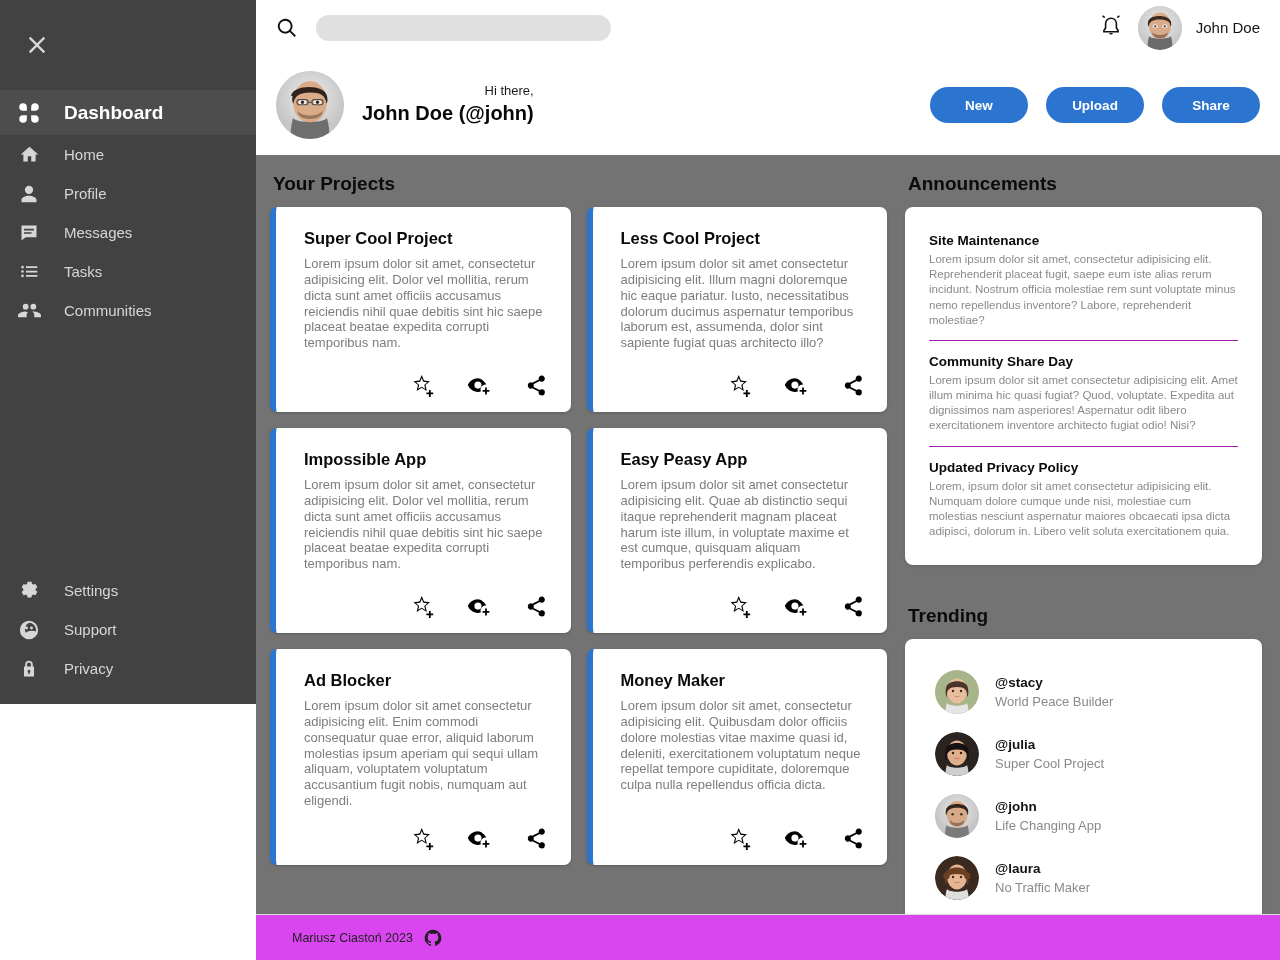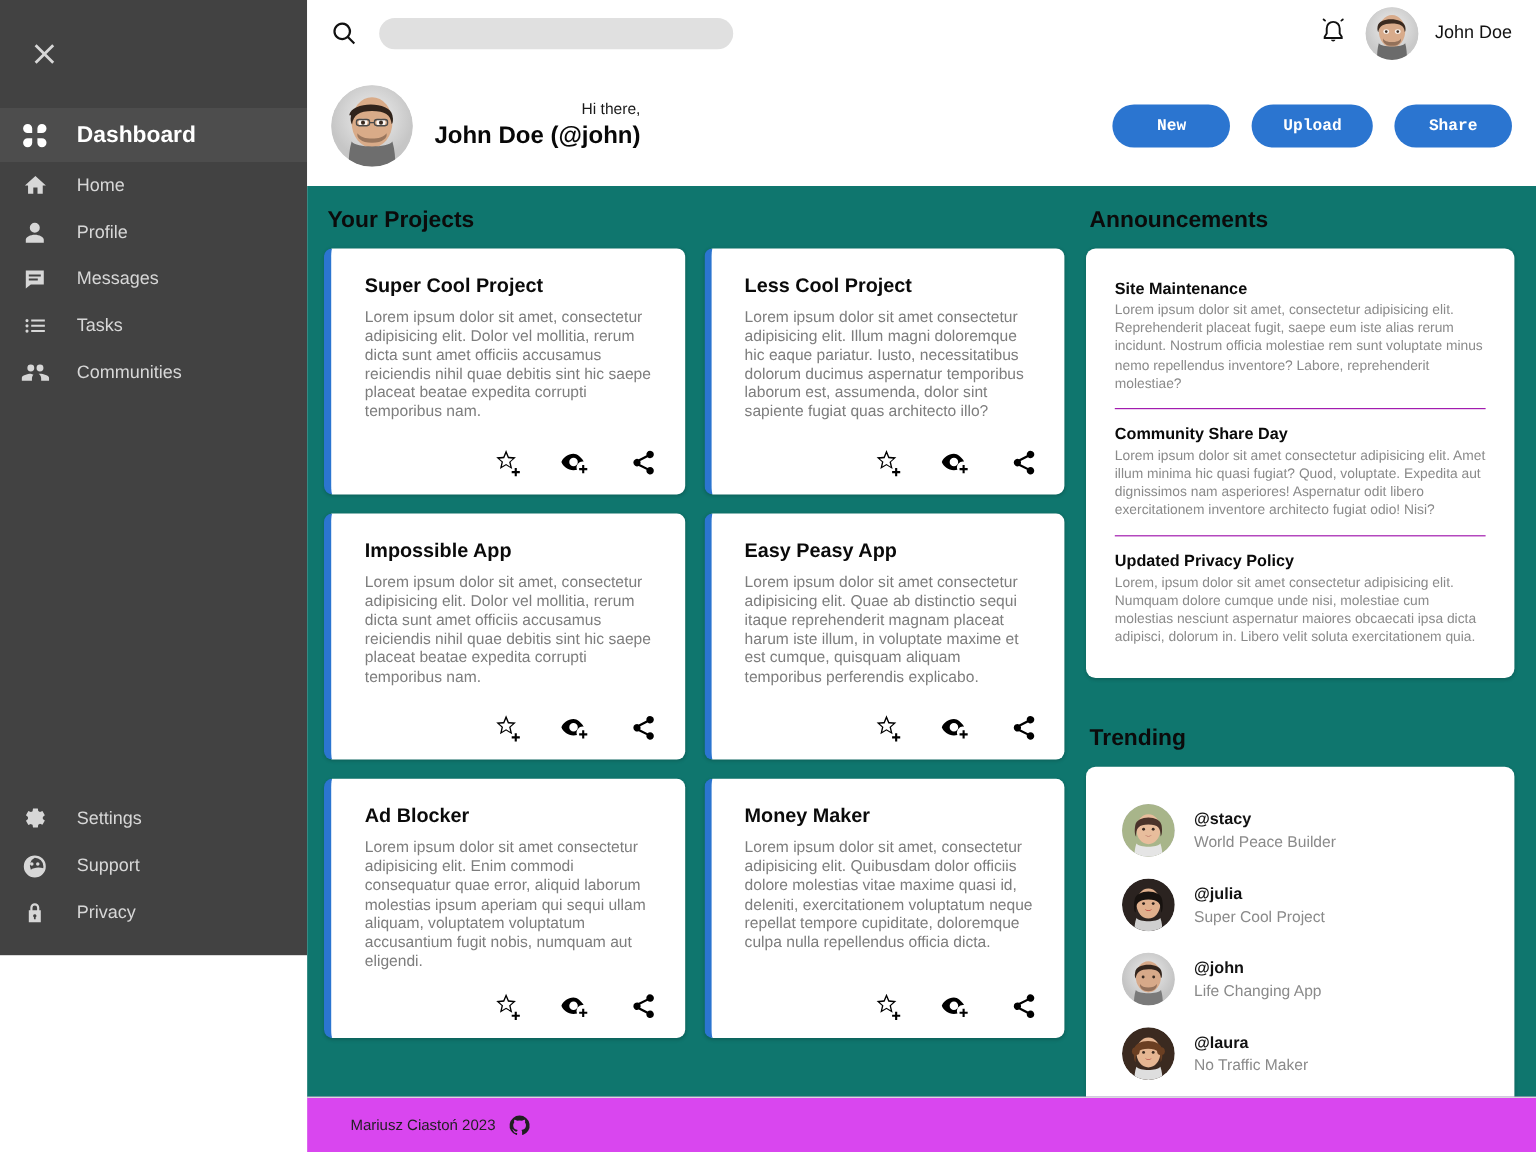--- a/index.html
+++ b/index.html
@@ -6,21 +6,21 @@
   html, body {
     width: 1280px; height: 960px;
     font-family: "Liberation Sans", sans-serif;
     background: #ffffff;
     overflow: hidden;
   }
   .app { display: flex; width: 1280px; height: 960px; }
 
   
   .sidebar {
-    width: 256px; min-width: 256px; height: 796px;
+    width: 256px; min-width: 256px; height: 704px;
     background: #424242;
     display: flex; flex-direction: column;
     color: #d5d5d5;
     position: relative;
   }
   .sidebar-close {
     height: 90px; display: flex; align-items: center;
     padding-left: 14px;
   }
   .close-btn {
@@ -77,27 +77,27 @@
   }
   .greet-left { display: flex; align-items: center; gap: 18px; }
   .avatar-lg { width: 68px; height: 68px; }
   .greet-hi { font-size: 13px; color: #1a1a1a; line-height: 1.3; text-align: right; }
   .greet-name { font-size: 20px; font-weight: bold; color: #080808; line-height: 1.4; }
   .greet-actions { margin-left: auto; display: flex; gap: 18px; }
   .btn {
     background: #2b75d0; color: #ffffff; border: none;
     border-radius: 22px; height: 36px; padding: 0 26px;
     font-size: 13.5px; font-weight: bold; cursor: pointer;
-    font-family: Liberation Mono, monospace;
+    font-family: Liberation Sans, sans-serif;
     min-width: 98px;
   }
 
   .content {
     flex: 1; display: flex; gap: 0; padding: 18px 0 0 0;
-    overflow: hidden; background: #0f766e;
+    overflow: hidden; background: #737373;
   }
   .col-left { width: 645px; padding: 0 14px 0 14px; }
   .col-right { flex: 1; padding: 0 18px 0 4px; }
   .section-title { font-size: 19px; font-weight: bold; color: #0b0b0b; margin: 0 0 12px 3px; }
 
   .cards-grid {
     display: grid; grid-template-columns: 1fr 1fr; gap: 16px;
   }
   .card {
     background: #ffffff; border-radius: 7px;

